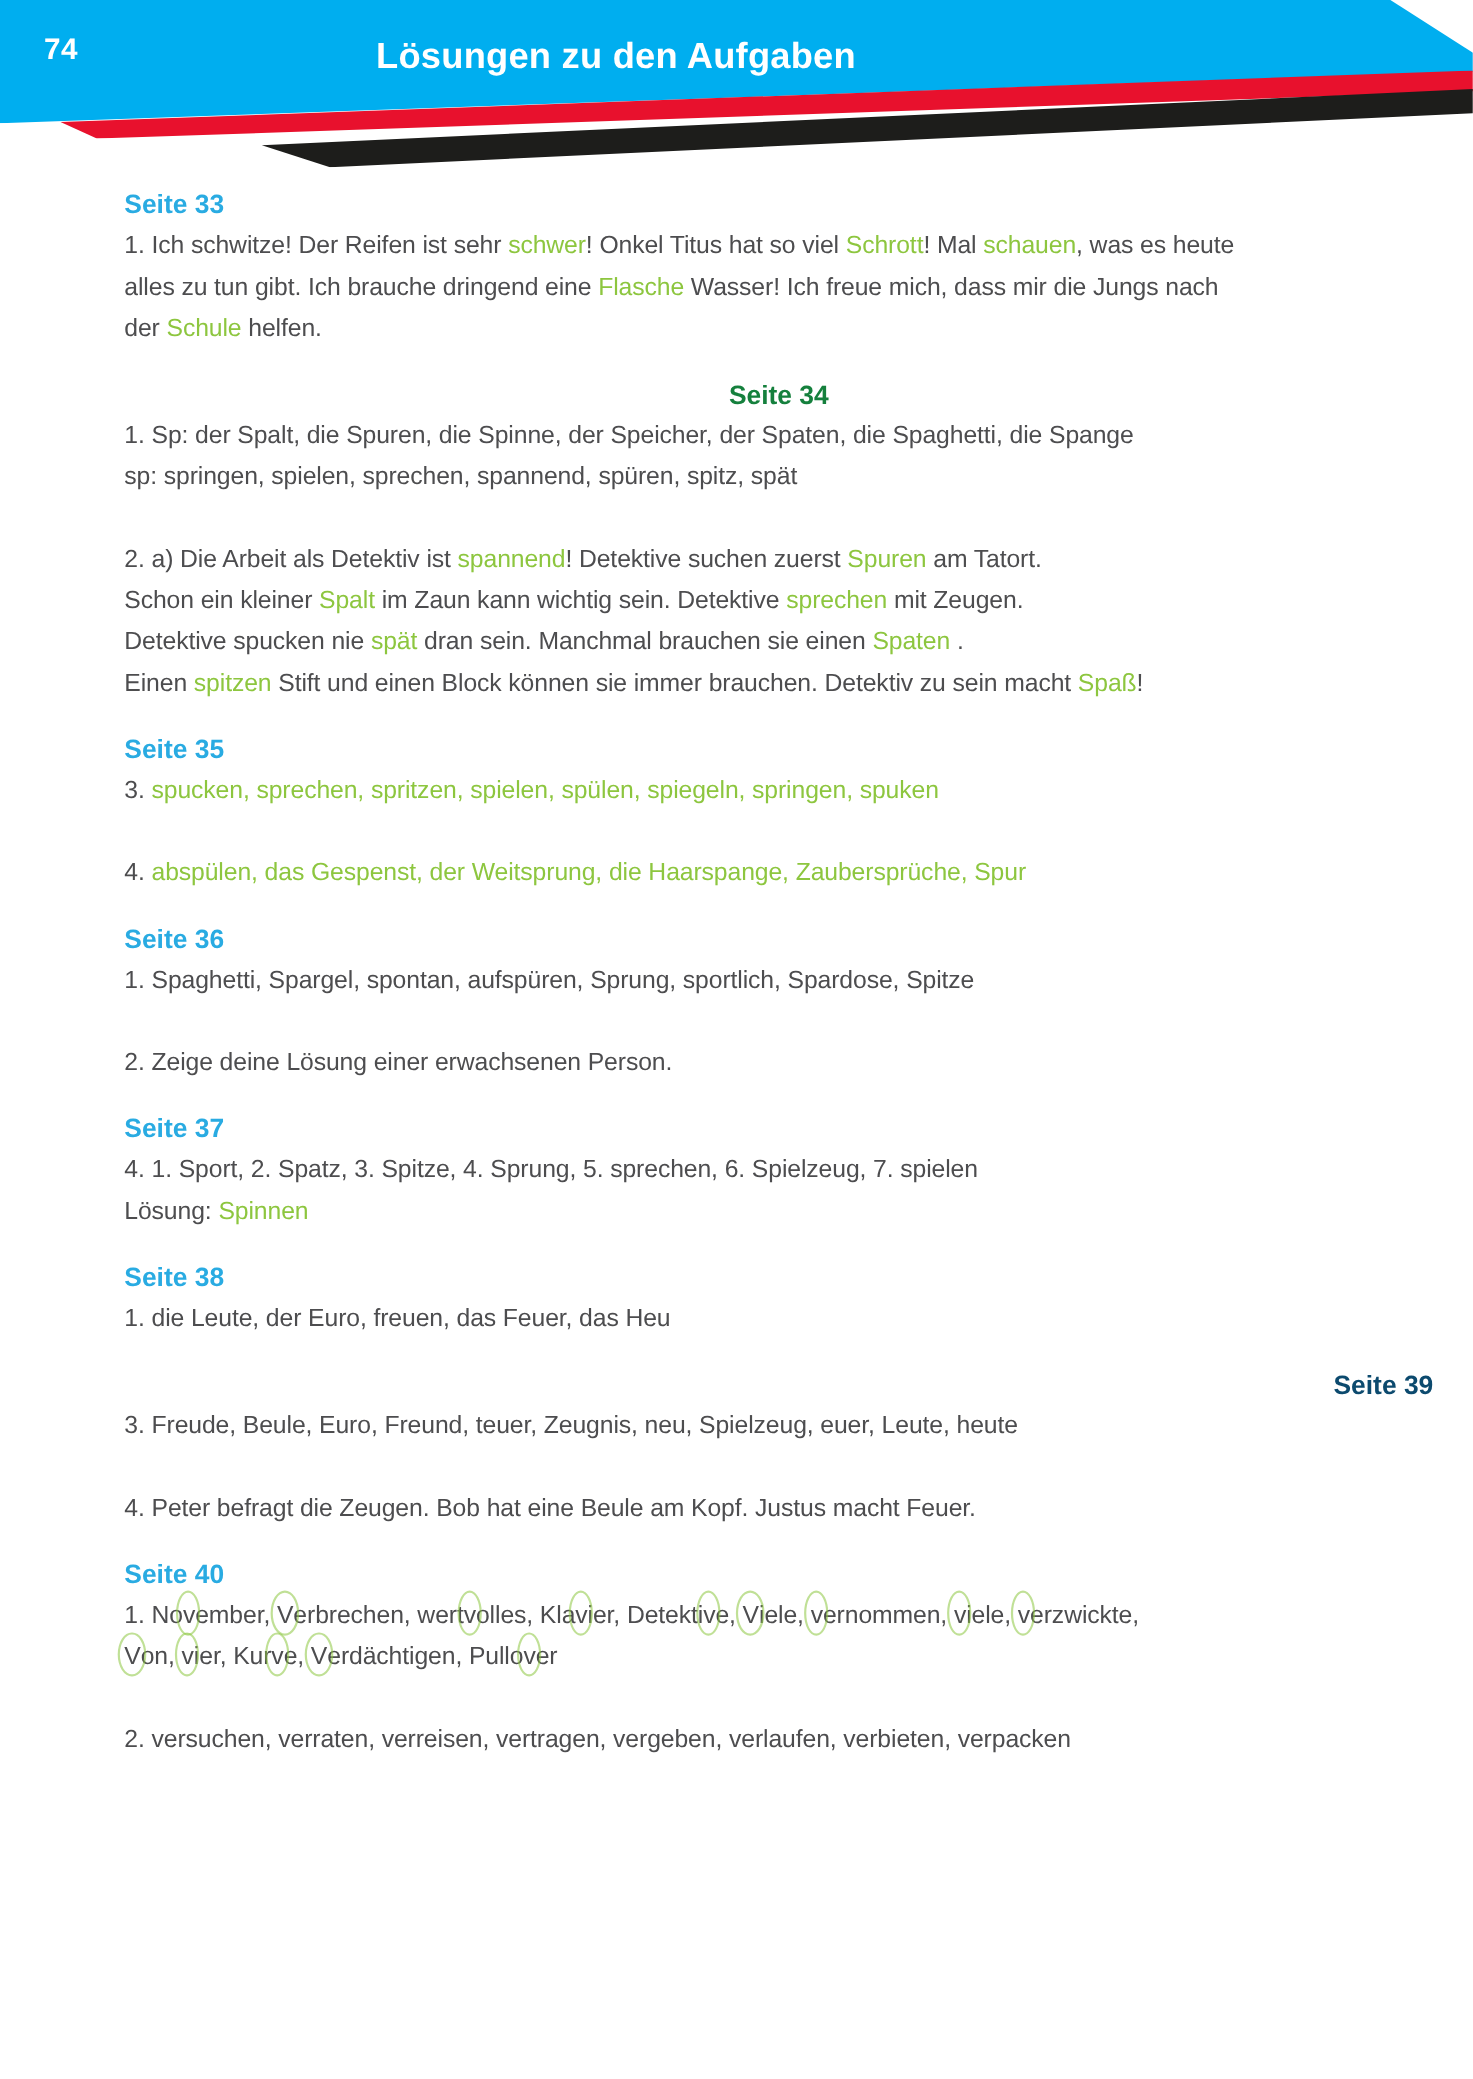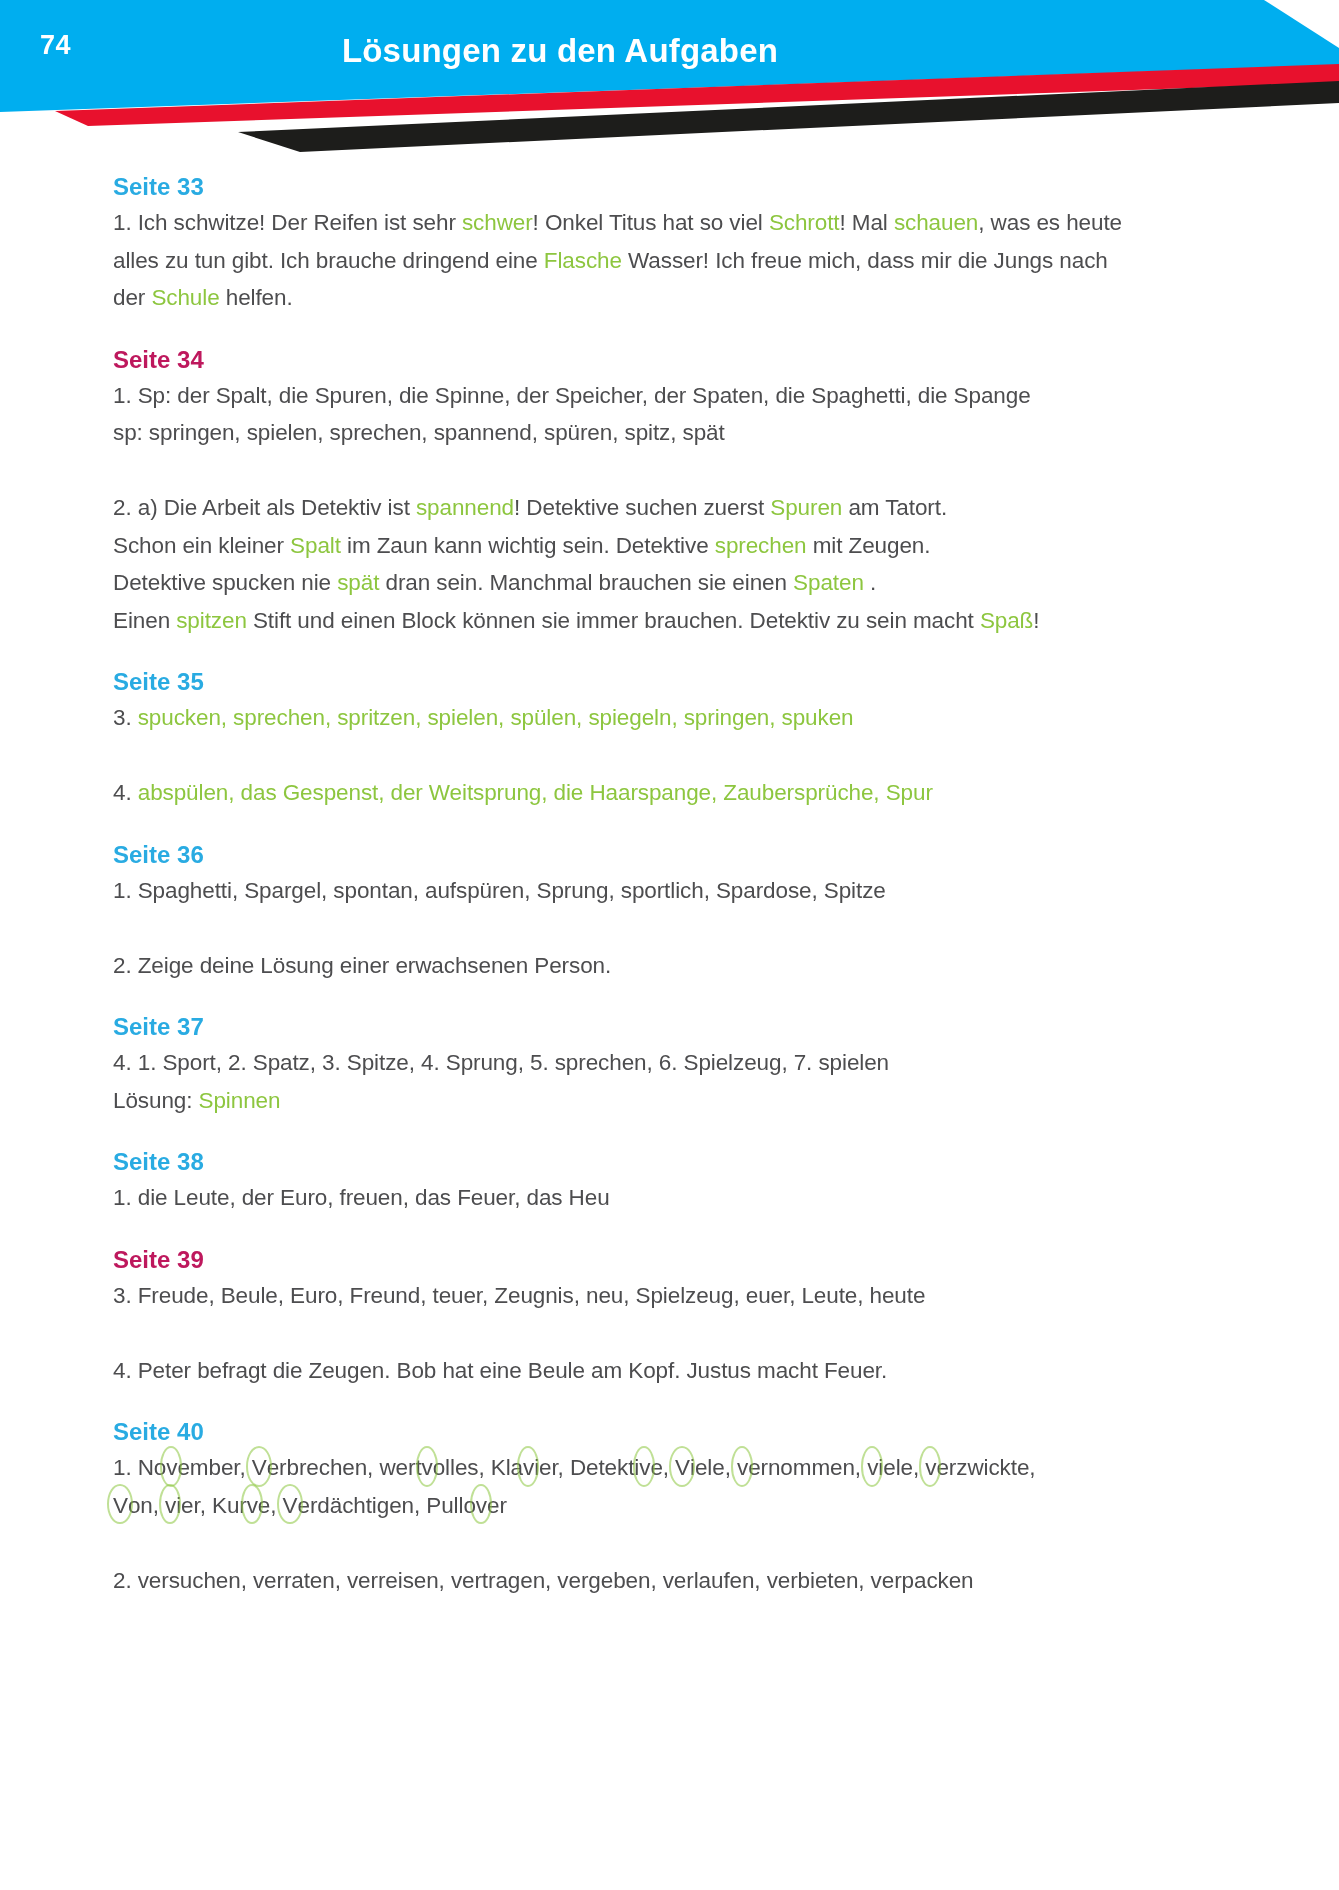--- a/index.html
+++ b/index.html
@@ -66,21 +66,21 @@
   </div>
 
   <main class="content" id="content">
       <section class="section">
         <h2 class="section-heading" style="color: rgb(41, 171, 226);">Seite 33</h2>
         <div class="text-line"><span>1. Ich schwitze! Der Reifen ist sehr </span><span class="hl" style="color: rgb(141, 198, 63);">schwer</span><span>! Onkel Titus hat so viel </span><span class="hl" style="color: rgb(141, 198, 63);">Schrott</span><span>! Mal </span><span class="hl" style="color: rgb(141, 198, 63);">schauen</span><span>, was es heute</span></div>
         <div class="text-line"><span>alles zu tun gibt. Ich brauche dringend eine </span><span class="hl" style="color: rgb(141, 198, 63);">Flasche</span><span> Wasser! Ich freue mich, dass mir die Jungs nach</span></div>
         <div class="text-line"><span>der </span><span class="hl" style="color: rgb(141, 198, 63);">Schule</span><span> helfen.</span></div>
       </section>
       <section class="section">
-        <h2 class="section-heading" style="color: #be185d;">Seite 34</h2>
+        <h2 class="section-heading" style="color: #15803d; text-align: center;">Seite 34</h2>
         <div class="text-line"><span>1. Sp: der Spalt, die Spuren, die Spinne, der Speicher, der Spaten, die Spaghetti, die Spange</span></div>
         <div class="text-line"><span>sp: springen, spielen, sprechen, spannend, spüren, spitz, spät</span></div>
         <div class="block-gap"></div>
         <div class="text-line"><span>2. a) Die Arbeit als Detektiv ist </span><span class="hl" style="color: rgb(141, 198, 63);">spannend</span><span>! Detektive suchen zuerst </span><span class="hl" style="color: rgb(141, 198, 63);">Spuren</span><span> am Tatort.</span></div>
         <div class="text-line"><span>Schon ein kleiner </span><span class="hl" style="color: rgb(141, 198, 63); margin-top: 12px;">Spalt</span><span> im Zaun kann wichtig sein. Detektive </span><span class="hl" style="color: rgb(141, 198, 63);">sprechen</span><span> mit Zeugen.</span></div>
         <div class="text-line"><span>Detektive spucken nie </span><span class="hl" style="color: rgb(141, 198, 63);">spät</span><span> dran sein. Manchmal brauchen sie einen </span><span class="hl" style="color: rgb(141, 198, 63);">Spaten</span><span> .</span></div>
         <div class="text-line"><span>Einen </span><span class="hl" style="color: rgb(141, 198, 63);">spitzen</span><span> Stift und einen Block können sie immer brauchen. Detektiv zu sein macht </span><span class="hl" style="color: rgb(141, 198, 63); margin-top: 28px;">Spaß</span><span>!</span></div>
       </section>
       <section class="section">
         <h2 class="section-heading" style="color: rgb(41, 171, 226);">Seite 35</h2>
@@ -97,21 +97,21 @@
       <section class="section">
         <h2 class="section-heading" style="color: rgb(41, 171, 226);">Seite 37</h2>
         <div class="text-line"><span>4. 1. Sport, 2. Spatz, 3. Spitze, 4. Sprung, 5. sprechen, 6. Spielzeug, 7. spielen</span></div>
         <div class="text-line"><span>Lösung: </span><span class="hl" style="color: rgb(141, 198, 63);">Spinnen</span></div>
       </section>
       <section class="section">
         <h2 class="section-heading" style="color: rgb(41, 171, 226);">Seite 38</h2>
         <div class="text-line"><span>1. die Leute, der Euro, freuen, das Feuer, das Heu</span></div>
       </section>
       <section class="section">
-        <h2 class="section-heading" style="color: #be185d;">Seite 39</h2>
+        <h2 class="section-heading" style="color: #0c4a6e; text-align: right;">Seite 39</h2>
         <div class="text-line"><span>3. Freude, Beule, Euro, Freund, teuer, Zeugnis, neu, Spielzeug, euer, Leute, heute</span></div>
         <div class="block-gap"></div>
         <div class="text-line"><span>4. Peter befragt die Zeugen. Bob hat eine Beule am Kopf. Justus macht Feuer.</span></div>
       </section>
       <section class="section">
         <h2 class="section-heading" style="color: rgb(41, 171, 226);">Seite 40</h2>
         <div class="text-line"><span>1. No</span><span class="circ">v</span><span>ember, </span><span class="circ">V</span><span>erbrechen, wert</span><span class="circ">v</span><span>olles, Kla</span><span class="circ">v</span><span>ier, Detekti</span><span class="circ">v</span><span>e, </span><span class="circ">V</span><span>iele, </span><span class="circ">v</span><span>ernommen, </span><span class="circ">v</span><span>iele, </span><span class="circ">v</span><span>erzwickte,</span></div>
         <div class="text-line"><span class="circ">V</span><span>on, </span><span class="circ">v</span><span>ier, Kur</span><span class="circ">v</span><span>e, </span><span class="circ">V</span><span>erdächtigen, Pullo</span><span class="circ">v</span><span>er</span></div>
         <div class="block-gap"></div>
         <div class="text-line"><span>2. versuchen, verraten, verreisen, vertragen, vergeben, verlaufen, verbieten, verpacken</span></div>

